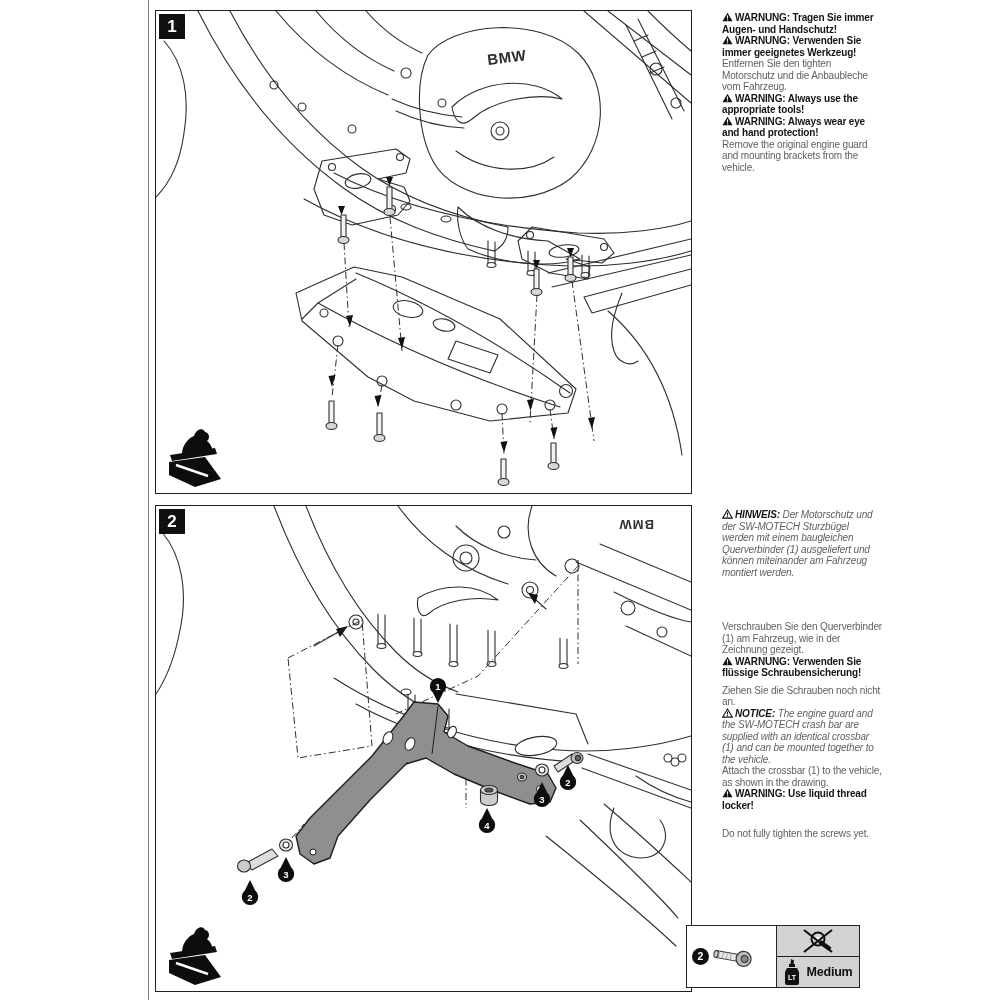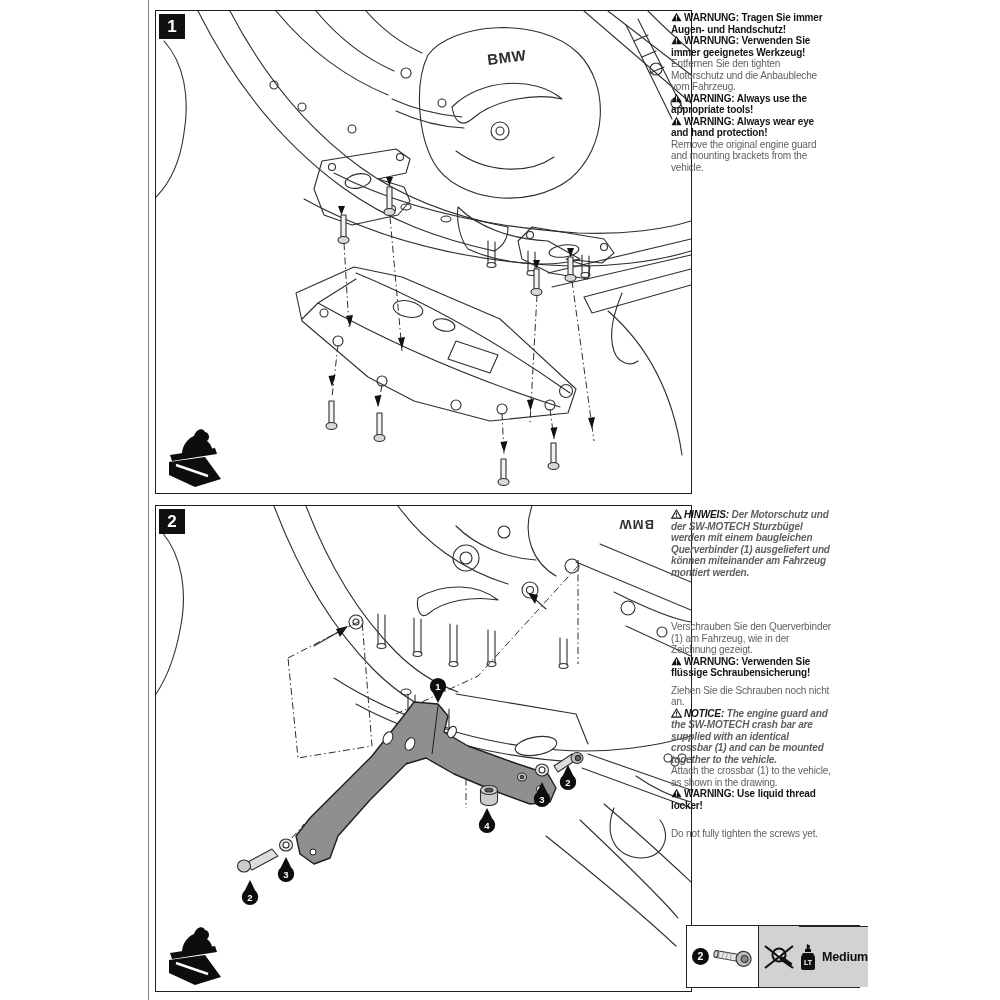--- a/index.html
+++ b/index.html
@@ -9,35 +9,35 @@
 
   .panel{position:absolute;border:1.6px solid #1f1f1f;background:#fff;}
   .panel1{left:155px;top:10px;width:535px;height:482px;}
   .panel2{left:155px;top:505px;width:535px;height:485px;}
   .panel svg.art{position:absolute;left:0;top:0;}
 
   .step-num{position:absolute;left:3px;top:3px;width:26px;height:25px;background:#101010;color:#fff;
             font-weight:bold;font-size:17px;display:flex;align-items:center;justify-content:center;z-index:5;}
   .rider-logo{position:absolute;left:8px;bottom:5px;width:60px;height:64px;z-index:5;}
 
-  .sb{position:absolute;left:671px;width:161px;font-size:10px;line-height:11.5px;
+  .sb{position:absolute;left:722px;width:161px;font-size:10px;line-height:11.5px;
       letter-spacing:-0.15px;color:#5f5f5f;}
   .sb1{top:12px;} .sb2{top:509px;}
   .sb p{margin:0;}
   .warn{color:#141414;font-weight:bold;margin:0 0 3px 0;}
   .body-p{margin:0 0 11px 0;}
-  .note{font-style:italic;margin:0 0 6px 0;font-weight:bold;}
+  .note{font-style:italic;margin:0 0 6px 0;}
   .note b{color:#141414;}
   .gap-lg{margin-top:21px;}
   .tri{display:inline-block;width:11px;height:10px;margin-right:2px;vertical-align:-1px;}
 
   .parts{position:absolute;left:686px;top:925px;width:172px;height:61px;border:1.6px solid #232323;
          display:flex;background:#fff;z-index:6;}
   .parts-left{width:84px;display:flex;align-items:center;padding-left:5px;gap:3px;}
-  .parts-right{flex:1;border-left:1.6px solid #232323;display:flex;flex-direction:row;}
+  .parts-right{flex:1;border-left:1.6px solid #232323;display:flex;flex-direction:column;}
   .parts-cell{flex:1;background:#d2d2d2;display:flex;align-items:center;justify-content:center;gap:5px;}
   .parts-cell.bottom{border-top:1.6px solid #232323;}
   .badge{min-width:17px;height:17px;border-radius:50%;background:#0d0d0d;color:#fff;font-weight:bold;
          font-size:10.5px;line-height:17px;text-align:center;}
   .strength{font-weight:bold;font-size:12.5px;color:#101010;letter-spacing:-0.2px;}
 
   .ln{fill:none;stroke:#2e2e2e;stroke-width:1.1;stroke-linecap:round;stroke-linejoin:round;}
   .dd{fill:none;stroke:#2e2e2e;stroke-width:1;stroke-dasharray:7 3 1.5 3;}
   .pinTxt{fill:#fff;font-weight:bold;font-size:9.5px;text-anchor:middle;font-family:"Liberation Sans",sans-serif;}
 </style>

